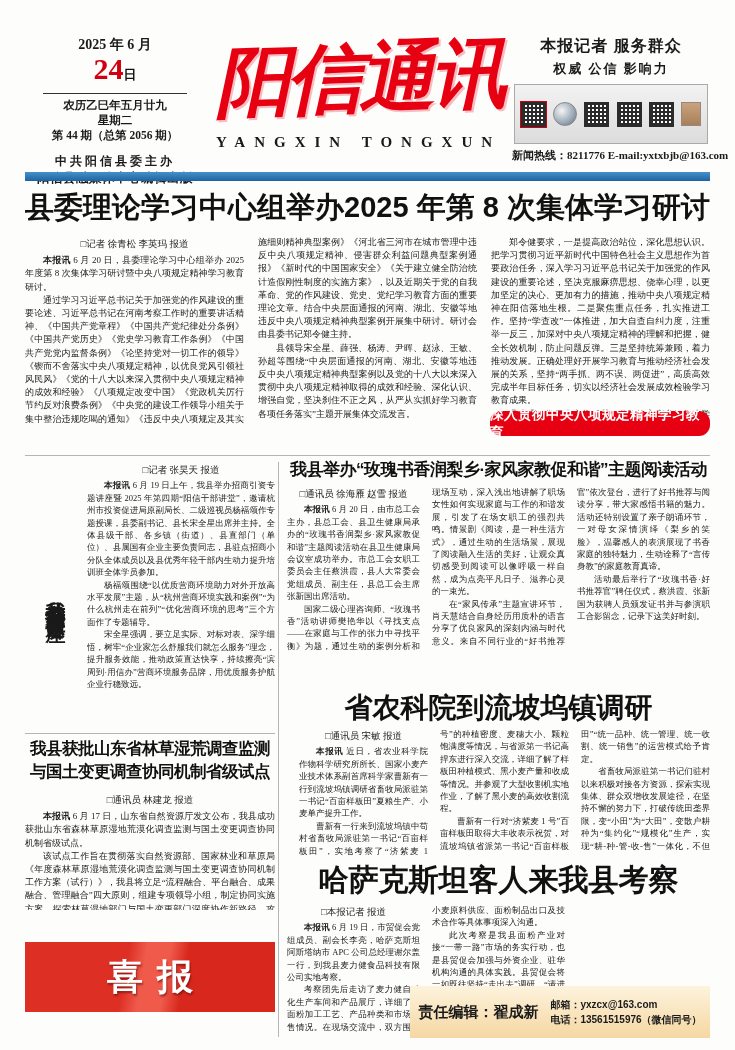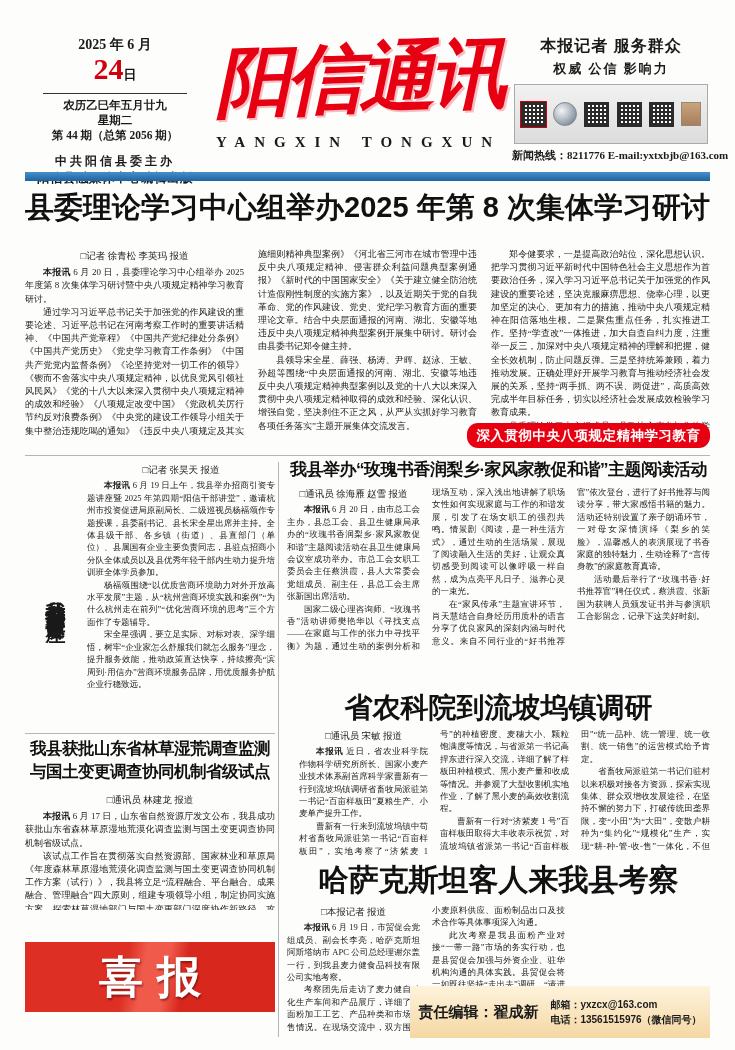--- a/index.html
+++ b/index.html
@@ -38,23 +38,23 @@
   .headline{font-family:"Liberation Sans",sans-serif;font-weight:900;text-align:center;color:#111;}
   .byline{text-align:center;font-size:9.5px;margin:2px 0 3px 0;}
   .para{margin:0;text-indent:2em;text-align:justify;}
   .lede{font-weight:bold;}
   .body-cols{column-fill:auto;overflow:hidden;}
   .b9{font-size:9px;line-height:13.2px;}
   .b85{font-size:8.5px;line-height:12.4px;}
   
   .lead{position:absolute;top:190px;left:25px;width:685px;}
   .lead .headline{font-size:29px;letter-spacing:0px;line-height:34px;}
-  .lead-bodywrap{position:relative;margin-top:24px;}
+  .lead-bodywrap{position:relative;margin-top:12px;}
   .lead-body{column-count:3;column-gap:14px;height:202px;}
-  .red-banner{position:absolute;right:0;bottom:2px;width:243px;height:25px;background:#e60012;
+  .red-banner{position:absolute;right:0;bottom:2px;width:220px;height:25px;background:#e60012;
       color:#fff;font-family:"Liberation Sans",sans-serif;font-weight:900;font-size:13.5px;
       display:flex;align-items:center;justify-content:center;letter-spacing:.5px;border-radius:11px;}
   .hrule{position:absolute;left:25px;width:685px;border-top:1px solid #b5b5b5;}
   .vrule{position:absolute;border-left:1px solid #b5b5b5;}
   
   .lecture{position:absolute;top:462px;left:25px;width:250px;height:268px;display:flex;}
   .vtitle{writing-mode:vertical-rl;text-orientation:upright;font-weight:900;font-size:20px;
       line-height:1;letter-spacing:2px;width:62px;display:flex;align-items:center;justify-content:center;
       font-family:"Liberation Serif",serif;}
   .lecture-body{flex:1;height:268px;overflow:hidden;}
@@ -67,21 +67,21 @@
   .research .headline{font-size:28px;line-height:32px;}
   .research-body{column-count:3;column-gap:12px;height:130px;margin-top:4px;margin-left:12px;}
   
   .pilot{position:absolute;top:737px;left:25px;width:250px;}
   .pilot .headline{font-size:16.5px;line-height:23px;letter-spacing:-.5px;}
   .pilot-body{height:118px;overflow:hidden;margin-top:9px;}
   
   .xibao{position:absolute;top:942px;left:25px;width:250px;height:70px;
       background:linear-gradient(100deg,#dd2f24 0 40%,#ef5a4b 47% 56%,#d8281d 63% 100%);
       display:flex;align-items:center;justify-content:center;}
-  .xibao-text{color:#fff;font-size:44px;font-weight:900;letter-spacing:14px;text-indent:14px;
+  .xibao-text{color:#fff;font-size:36px;font-weight:900;letter-spacing:14px;text-indent:14px;
       font-family:"Liberation Serif",serif;text-shadow:1px 2px 2px rgba(80,0,0,.5);text-align:center;}
   
   .visit{position:absolute;top:862px;left:287px;width:423px;height:178px;}
   .visit .headline{font-size:30px;line-height:36px;}
   .visit-bodywrap{position:relative;margin-top:6px;}
   .visit-body{column-count:3;column-gap:12px;height:134px;}
   .editorbox{position:absolute;right:0;bottom:0;width:300px;height:52px;
       background:linear-gradient(180deg,#fdf3dd,#f5d7a2);display:flex;align-items:center;
       justify-content:center;gap:12px;}
   .editor-name{font-weight:900;font-size:15px;font-family:"Liberation Serif",serif;}

